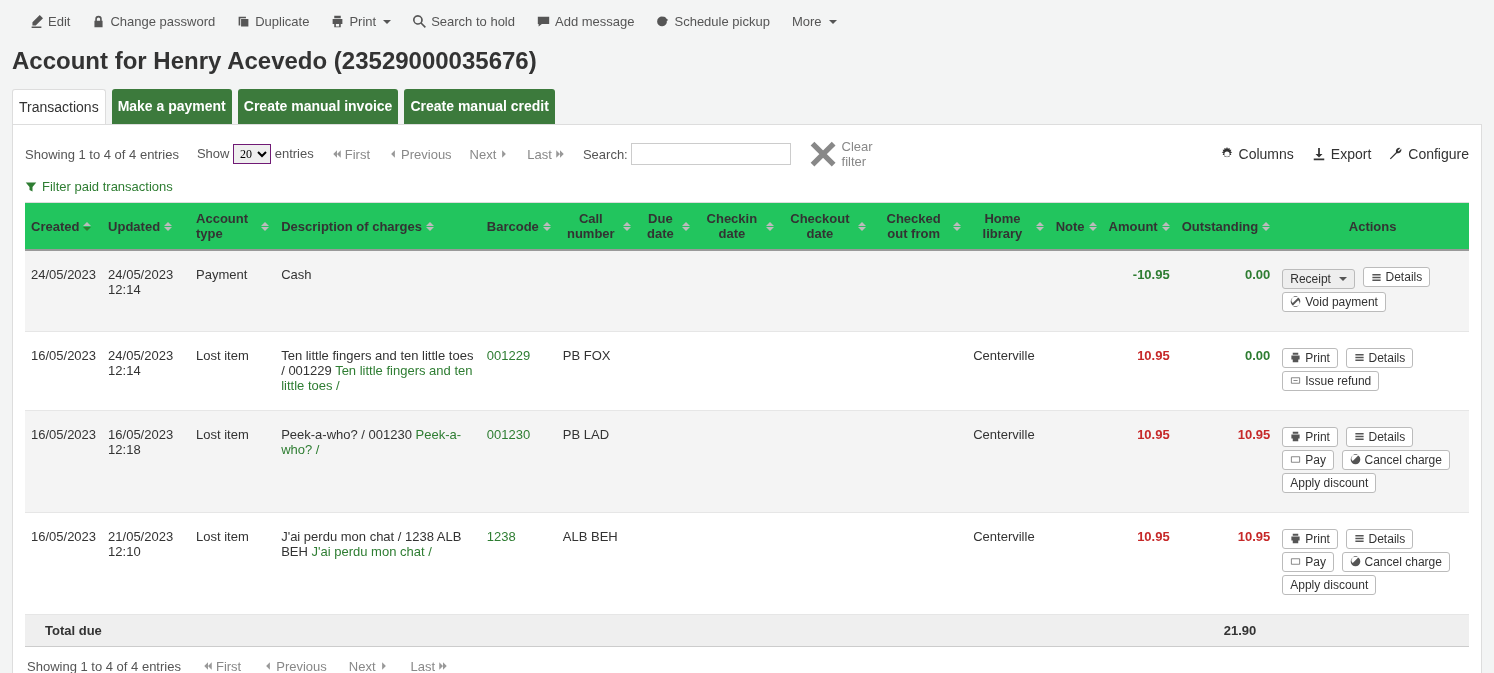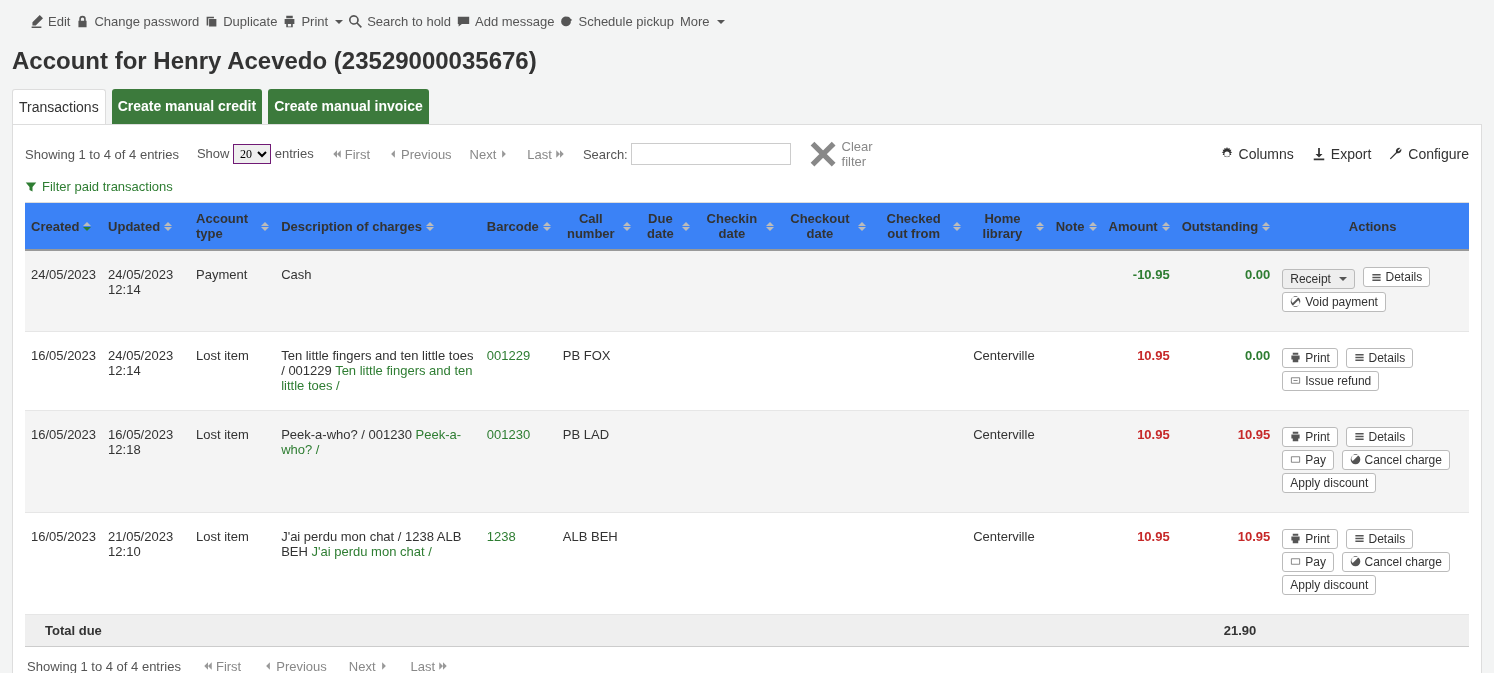--- a/index.html
+++ b/index.html
@@ -6,21 +6,21 @@
 body {
   font-family: Arial, Helvetica, sans-serif;
   font-size: 13px;
   background: #f3f4f4;
   color: #333;
   padding: 8px 12px;
 }
 .toolbar {
   display: flex;
   align-items: center;
-  gap: 6px;
+  gap: 22px;
   padding: 6px 0 14px 18px;
   font-size: 13px;
   color: #555;
 }
 .toolbar-item {
   display: inline-flex;
   align-items: center;
   gap: 5px;
   cursor: pointer;
   color: #555;
@@ -63,21 +63,21 @@
 .right-tools svg { width:14px; height:14px; fill:#333;}
 .filter-link { color:#2e7d32; cursor:pointer; display:inline-flex; align-items:center; gap:5px; margin-bottom:8px;}
 .filter-link svg{ width:12px; height:12px; fill:#2e7d32;}
 
 table.data {
   width:100%;
   border-collapse:collapse;
   font-size:13px;
 }
 table.data thead th {
-  background:#3b82f6;
+  background:#22c55e;
   border-top:1px solid #ddd;
   border-bottom:2px solid #999;
   padding:8px 6px;
   text-align:left;
   font-weight:bold;
   color:#333;
   vertical-align:middle;
   white-space:normal;
 }
 .th-inner { display:flex; align-items:center; gap:4px; justify-content:flex-start;}
@@ -166,22 +166,23 @@
   <span class="toolbar-item">
     <span>More</span>
     <span class="caret-down"></span>
   </span>
 </div>
 
 <h1 class="page-title">Account for Henry Acevedo (23529000035676)</h1>
 
 <div class="tabs-row">
   <div class="tab active">Transactions</div>
+  <div class="tab green">Make a payment</div>
+  <div class="tab green">Create manual invoice</div>
   <div class="tab green">Create manual credit</div>
-  <div class="tab green">Create manual invoice</div>
 </div>
 
 <div class="panel">
 
   <div class="table-controls">
     <span>Showing 1 to 4 of 4 entries</span>
     <span class="show-entries">
       <span>Show</span>
       <select>
         <option>20</option>

